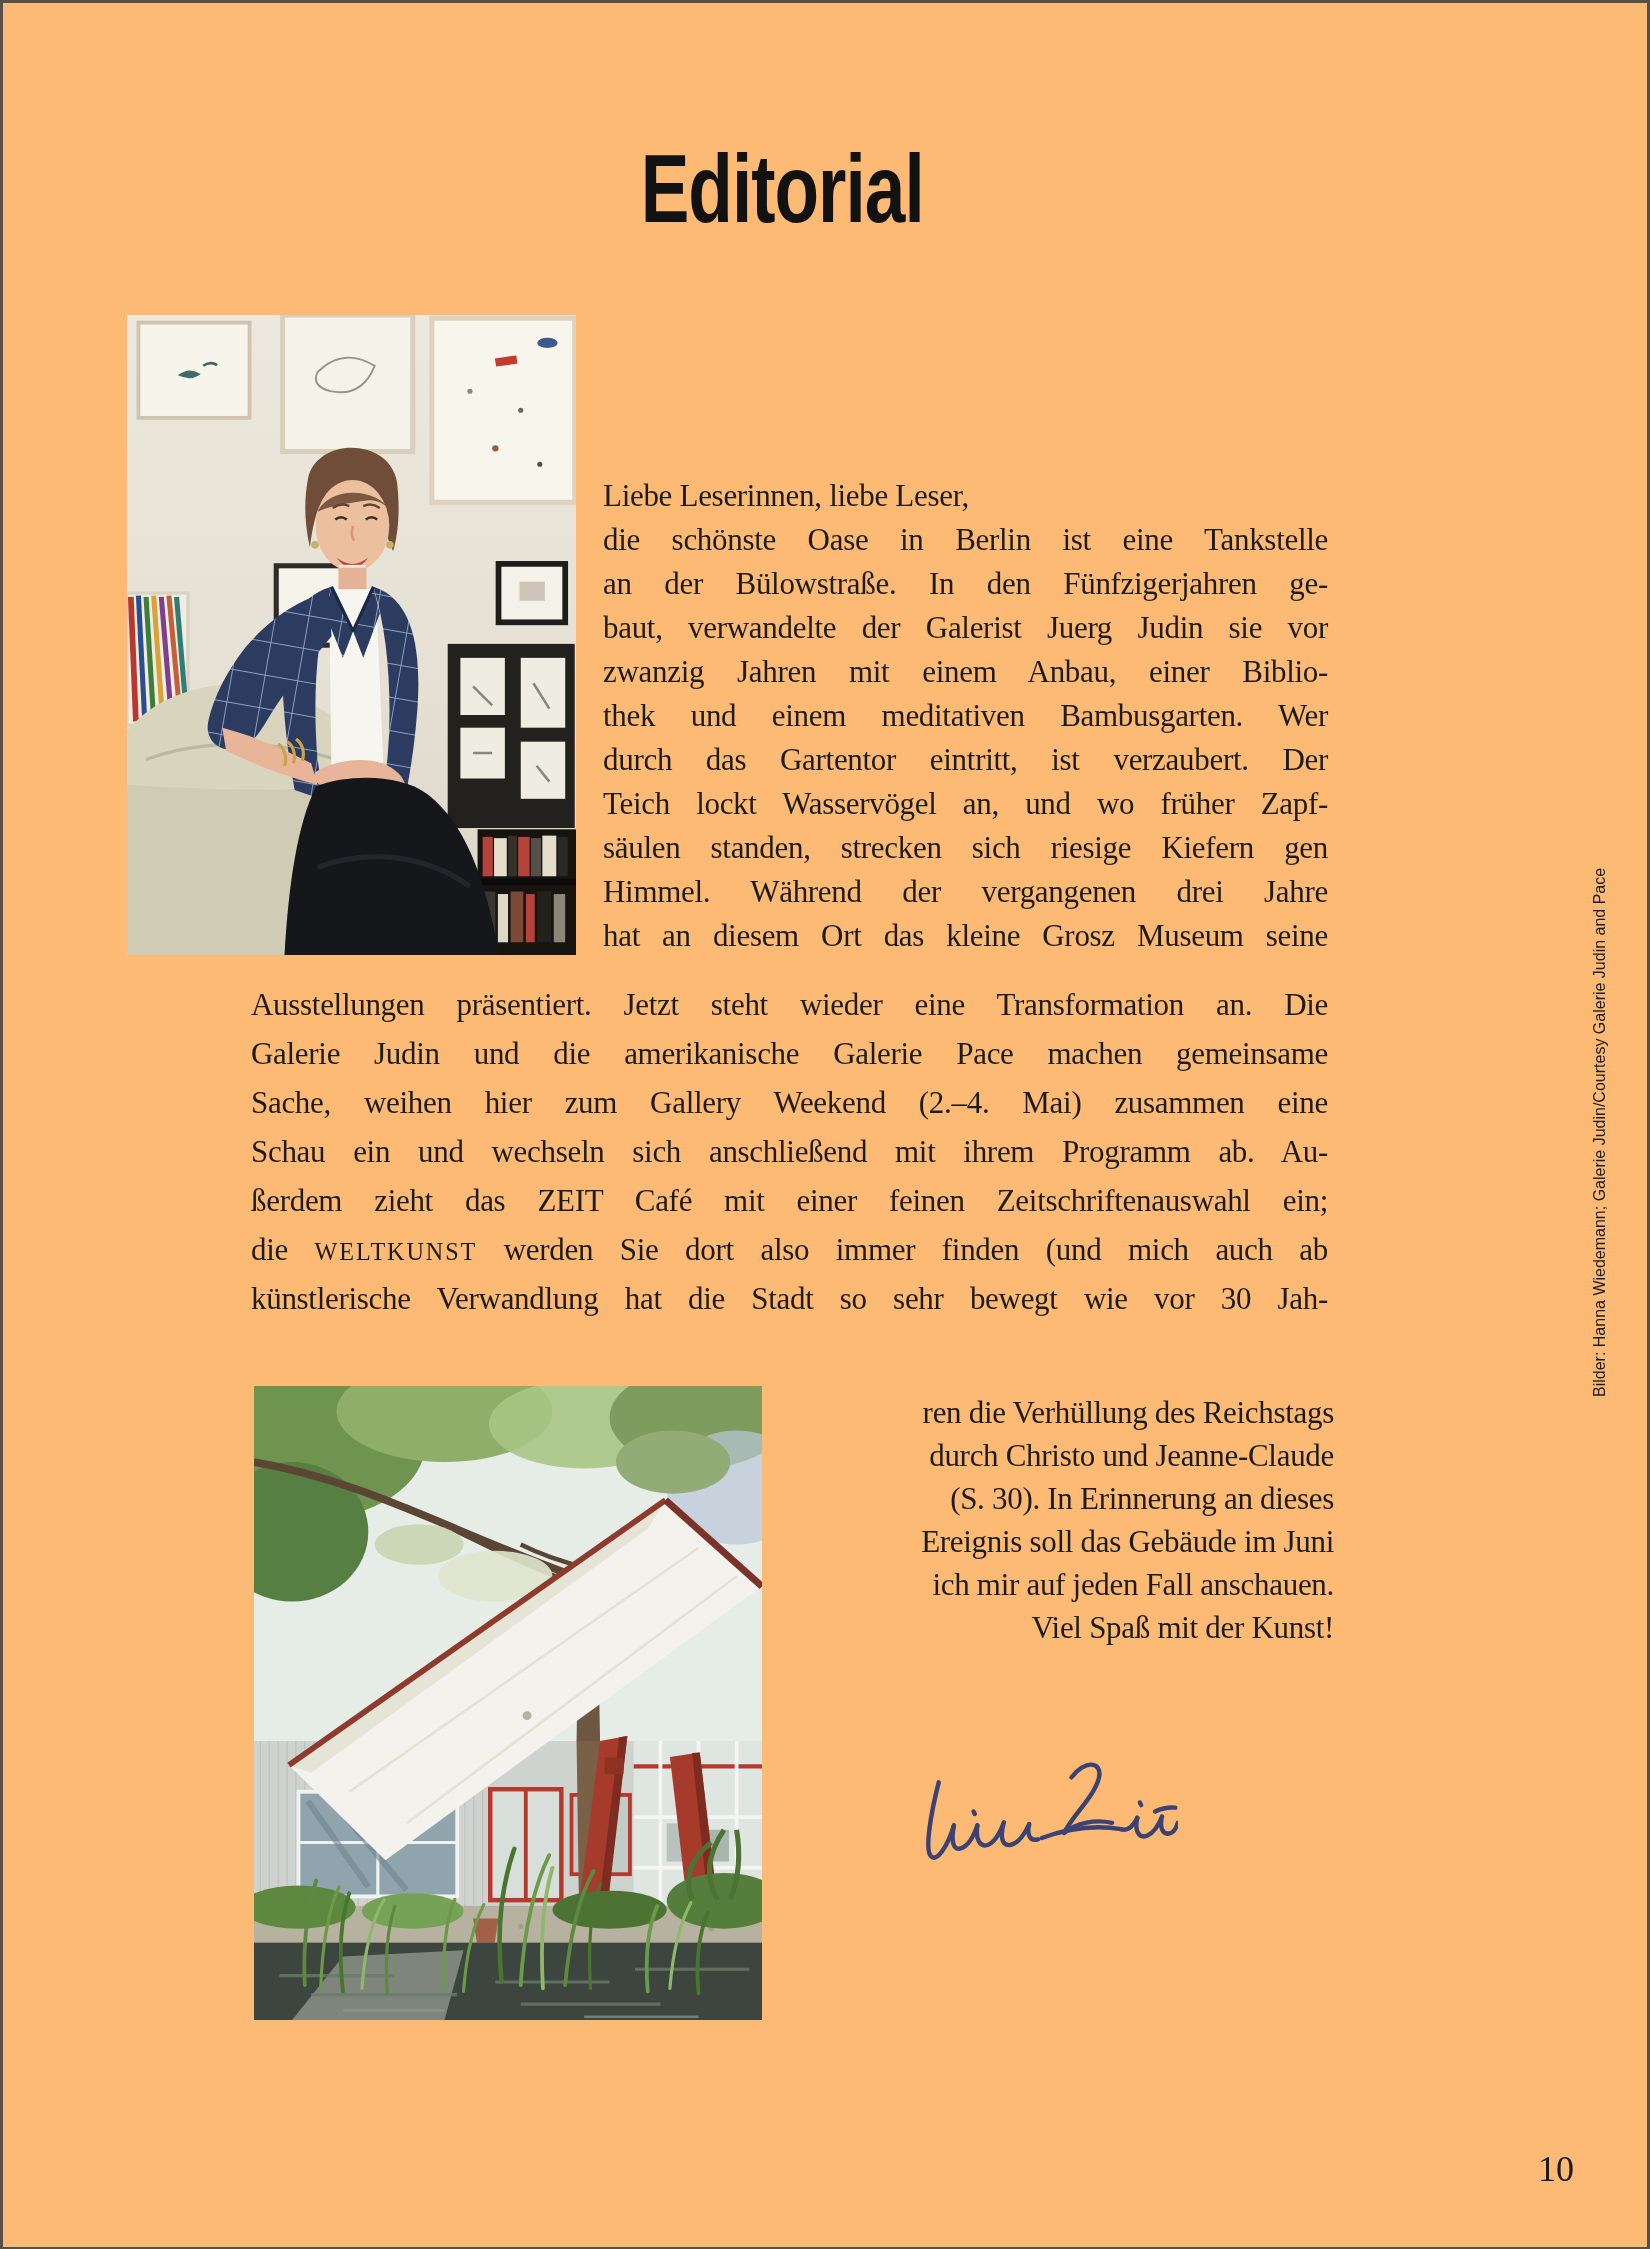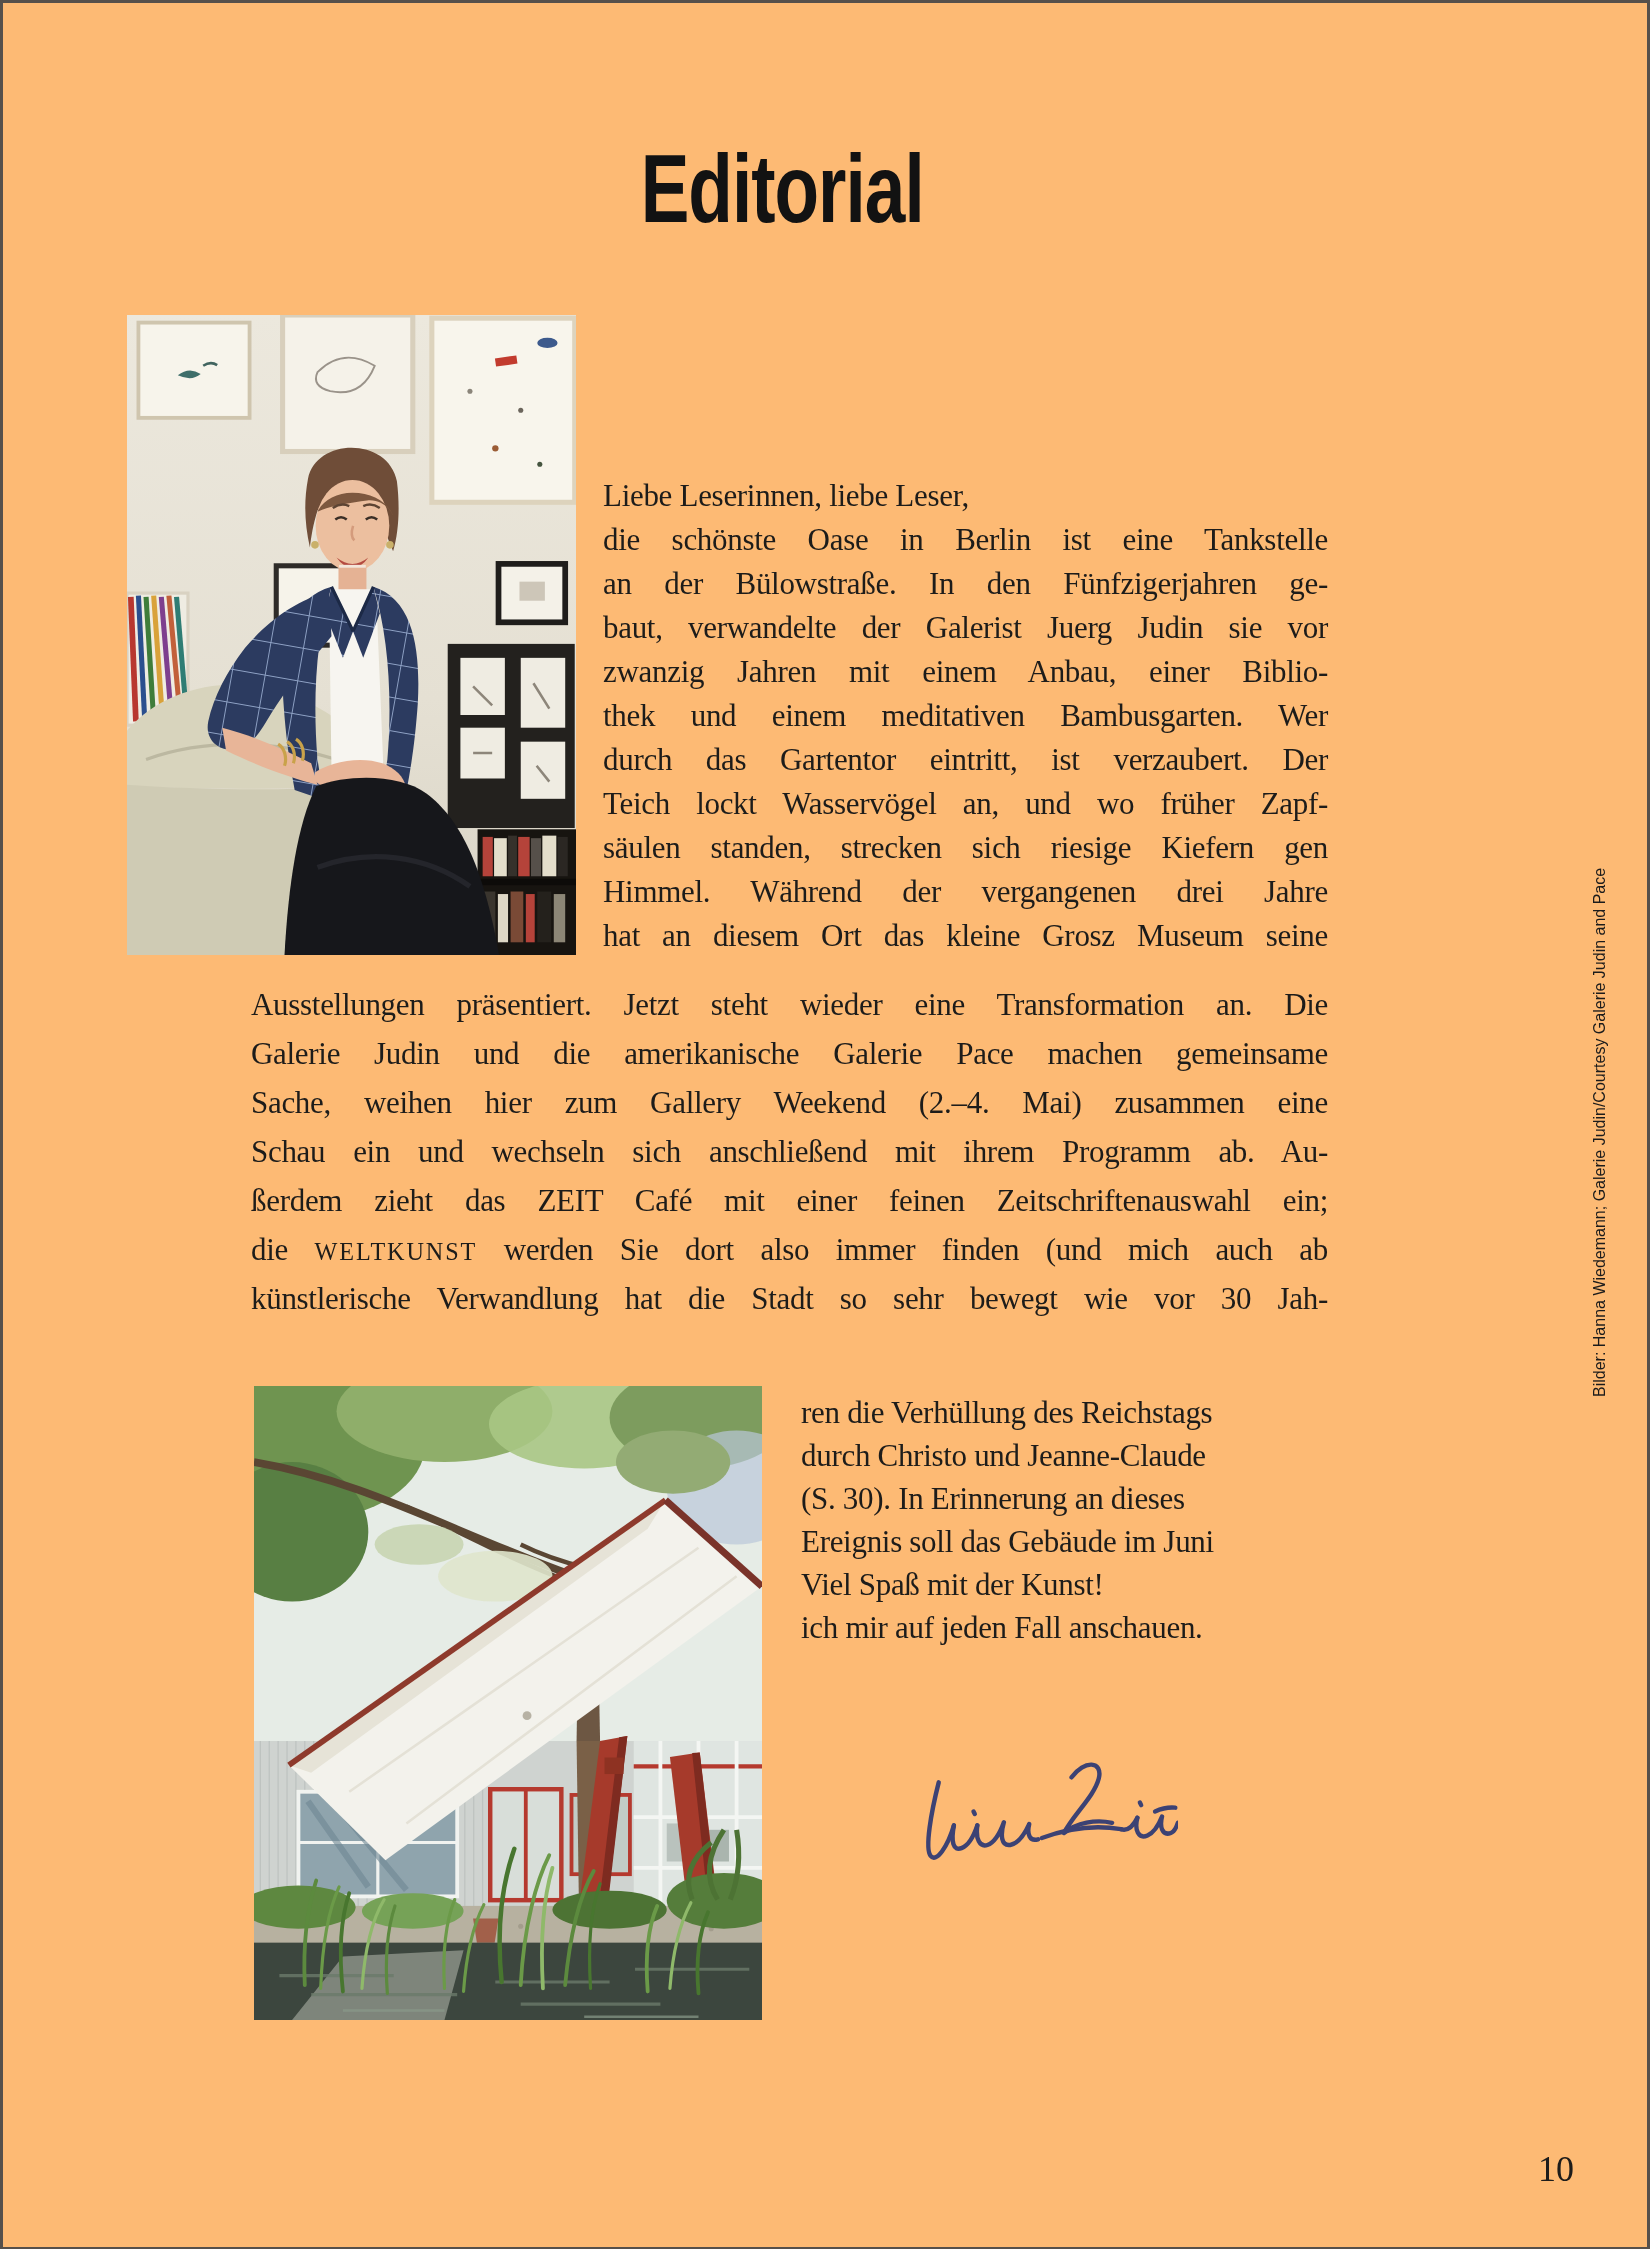--- a/index.html
+++ b/index.html
@@ -19,21 +19,21 @@
   svg{display:block;}
 
   
   .body-text{font-size:31px;letter-spacing:-0.3px;}
   .col-text{position:absolute;left:603px;top:474px;width:725px;}
   .col-line{height:44px;line-height:44px;text-align:justify;text-align-last:justify;white-space:nowrap1;}
   .salutation{text-align:left;text-align-last:left;}
   .full-text{position:absolute;left:251px;top:980px;width:1077px;}
   .full-line{height:49px;line-height:49px;text-align:justify;text-align-last:justify;}
   .wrap-text{position:absolute;left:801px;top:1391px;width:533px;}
-  .wrap-line{height:43px;line-height:43px;text-align:left;}
+  .wrap-line{height:43px;line-height:43px;text-align:right;}
   .brand{font-size:0.78em;letter-spacing:1.9px;}
 
   
   .signature{position:absolute;left:912px;top:1752px;width:266px;height:136px;}
 
   
   .credit{position:absolute;left:1589px;top:1397px;transform:rotate(-90deg);transform-origin:0 0;
           font-family:"Liberation Sans", sans-serif;font-size:16px;line-height:21.6px;
           color:#1b1b1b;white-space:nowrap;}
 
@@ -280,22 +280,22 @@
       <path d="M700,958 C695,900 702,860 715,830" stroke="#48762f" stroke-width="6"></path>
       <path d="M300,950 C296,880 304,840 316,810 M330,955 C335,885 348,845 362,818" stroke="#6b9a48" stroke-width="5"></path>
     </g>
   </svg>
 
   <div class="wrap-text body-text">
     <div class="wrap-line">ren die Verhüllung des Reichstags</div>
     <div class="wrap-line">durch Christo und Jeanne-Claude</div>
     <div class="wrap-line">(S. 30). In Erinnerung an dieses</div>
     <div class="wrap-line">Ereignis soll das Gebäude im Juni</div>
+    <div class="wrap-line">ich mir auf jeden Fall anschauen.</div>
     <div class="wrap-line">Viel Spaß mit der Kunst!</div>
-    <div class="wrap-line">ich mir auf jeden Fall anschauen.</div>
   </div>
 
   <svg class="signature" viewBox="0 0 420 215" aria-label="Lisa Zeitz">
     <g fill="none" stroke="#3c4274" stroke-width="7" stroke-linecap="round" stroke-linejoin="round">
       <path d="M42,48 C30,95 20,152 29,164 C38,176 56,150 66,116"></path>
       <path d="M66,116 C61,142 65,157 78,152 C91,147 99,128 103,116"></path>
       <path d="M97,94 l2,4"></path>
       <path d="M103,116 C100,138 107,151 119,147 C133,142 141,122 145,111 C139,132 141,149 155,147 C168,145 179,127 185,114 C181,130 186,142 199,138"></path>
       <path d="M252,40 C272,12 302,14 295,42 C288,70 254,100 240,128 C260,112 290,106 316,112"></path>
       <path d="M205,136 C248,120 290,115 330,122"></path>

